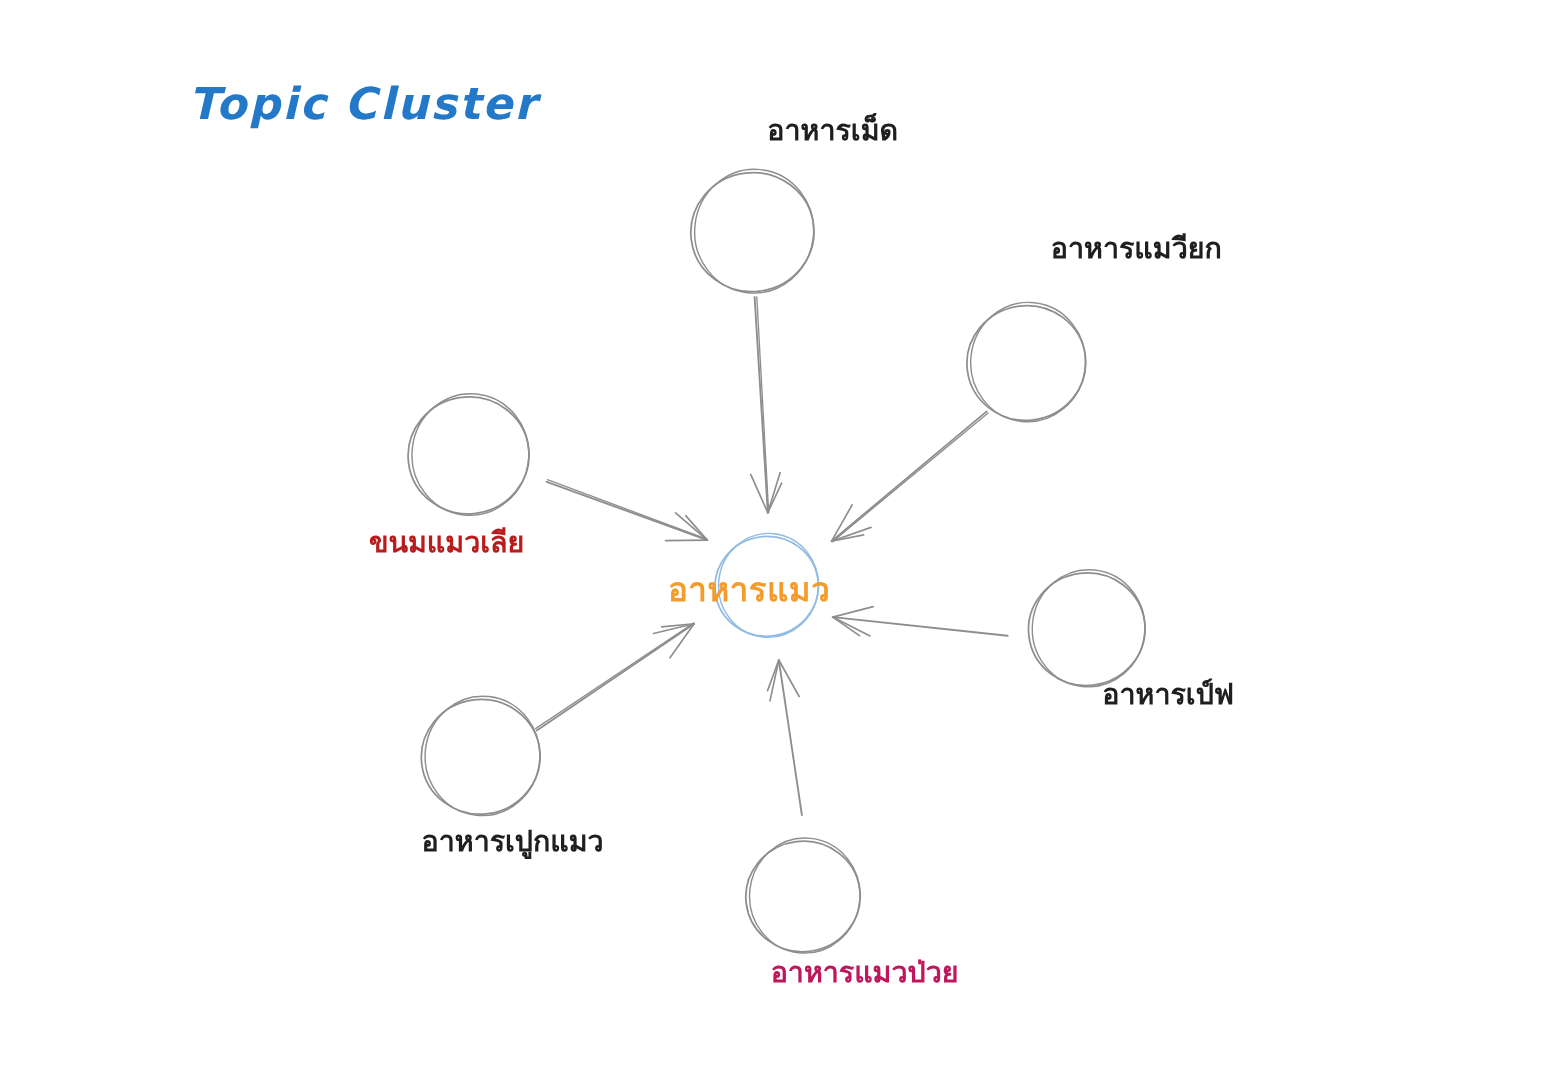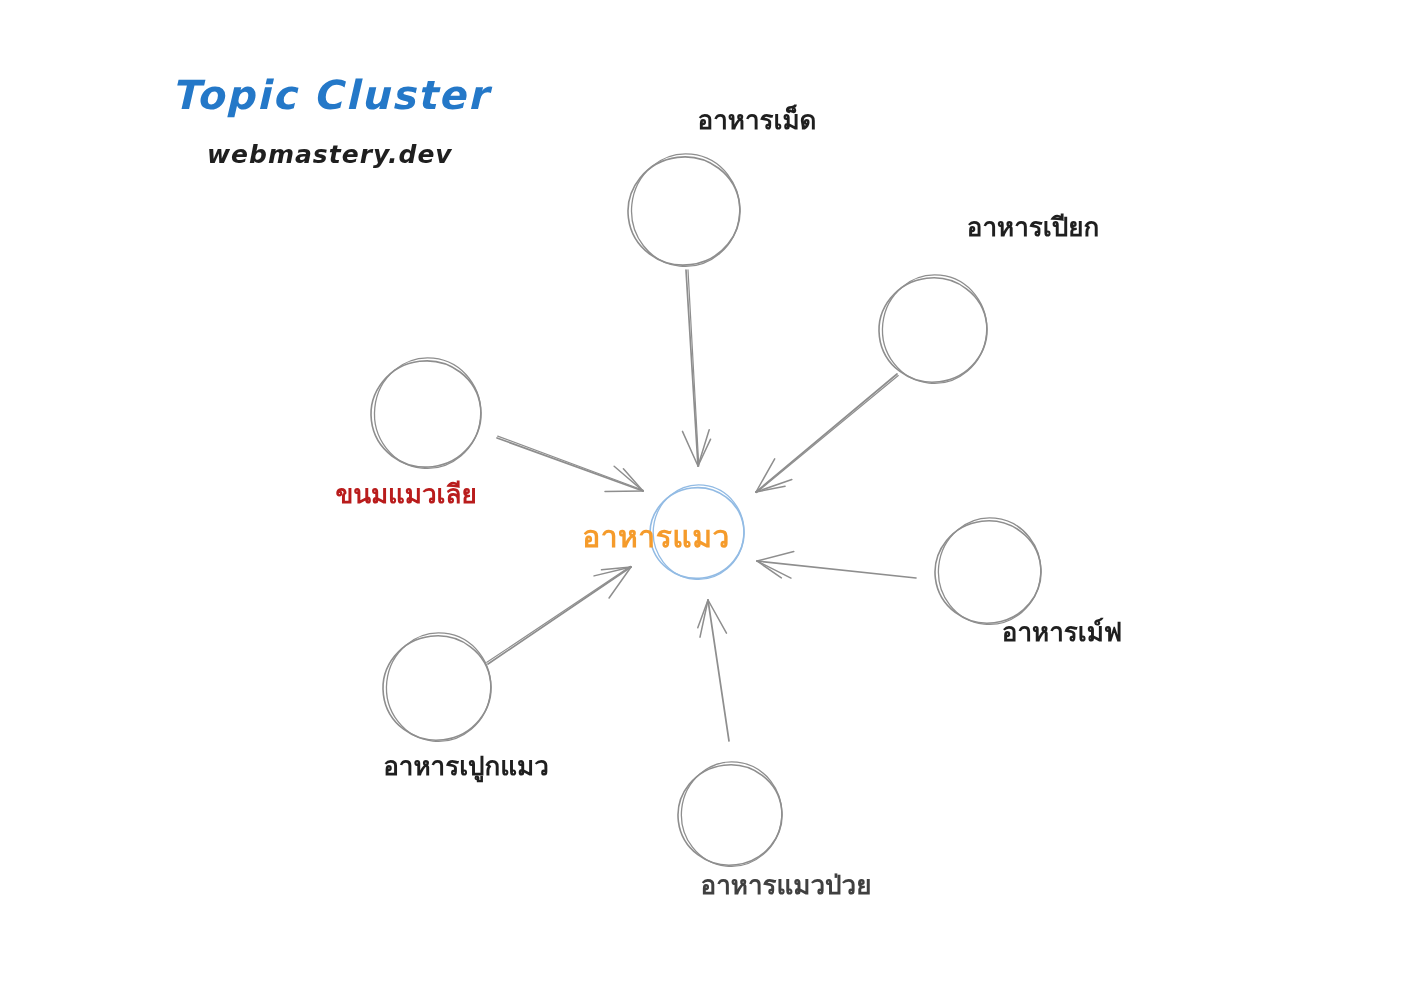--- a/index.html
+++ b/index.html
@@ -60,21 +60,20 @@
     font-weight: 800;
     white-space: nowrap;
     letter-spacing: 0.5px;
   }
 </style>
 </head>
 <body>
 
 <div class="canvas">
   <h1 class="page-title" style="color: rgb(36, 120, 200);">Topic Cluster</h1>
-  <div class="site-credit" style="color: rgb(31, 31, 31);">webmastery.dev</div>
   <svg id="diagram-svg" xmlns="http://www.w3.org/2000/svg">
       <line x1="686" y1="270" x2="698" y2="466" stroke="#8e8e8e" stroke-width="1.7" stroke-linecap="round"></line>
       <line x1="687.9962620671305" y1="269.877779873441" x2="698.7985048268522" y2="465.9511119493764" stroke="#8e8e8e" stroke-width="1.2" stroke-linecap="round"></line>
       <line x1="698" y1="466" x2="709.1880789566902" y2="429.6843437446208" stroke="#8e8e8e" stroke-width="1.5" stroke-linecap="round"></line>
       <line x1="698" y1="466" x2="682.4652747703384" y2="431.3204337968464" stroke="#8e8e8e" stroke-width="1.5" stroke-linecap="round"></line>
       <line x1="698" y1="466" x2="710.5940473365432" y2="439.1686830050236" stroke="#8e8e8e" stroke-width="1.5" stroke-linecap="round"></line>
       <line x1="897" y1="374" x2="756" y2="492" stroke="#8e8e8e" stroke-width="1.7" stroke-linecap="round"></line>
       <line x1="898.2835758364698" y1="375.5337643469682" x2="756.513430334588" y2="492.6135057387873" stroke="#8e8e8e" stroke-width="1.2" stroke-linecap="round"></line>
       <line x1="756" y1="492" x2="791.8647016105759" y2="479.4412111099694" stroke="#8e8e8e" stroke-width="1.5" stroke-linecap="round"></line>
       <line x1="756" y1="492" x2="774.6822152521479" y2="458.90959605455964" stroke="#8e8e8e" stroke-width="1.5" stroke-linecap="round"></line>
@@ -107,20 +106,20 @@
       <ellipse cx="731.5" cy="814" rx="50.18" ry="52.25999999999999" transform="rotate(6 730 815)" fill="none" stroke="#8e8e8e" stroke-width="1.3"></ellipse>
       <ellipse cx="437" cy="688" rx="54" ry="52.11" transform="rotate(-7 437 688)" fill="none" stroke="#8e8e8e" stroke-width="1.6"></ellipse>
       <ellipse cx="438.5" cy="687" rx="52.11" ry="54.269999999999996" transform="rotate(6 437 688)" fill="none" stroke="#8e8e8e" stroke-width="1.3"></ellipse>
       <ellipse cx="426" cy="414" rx="55" ry="53.074999999999996" transform="rotate(-7 426 414)" fill="none" stroke="#8e8e8e" stroke-width="1.6"></ellipse>
       <ellipse cx="427.5" cy="413" rx="53.074999999999996" ry="55.27499999999999" transform="rotate(6 426 414)" fill="none" stroke="#8e8e8e" stroke-width="1.3"></ellipse>
       <ellipse cx="697" cy="533" rx="47" ry="45.355" transform="rotate(-7 697 533)" fill="none" stroke="#92bbe4" stroke-width="1.6"></ellipse>
       <ellipse cx="698.5" cy="532" rx="45.355" ry="47.23499999999999" transform="rotate(6 697 533)" fill="none" stroke="#92bbe4" stroke-width="1.3"></ellipse>
     </svg>
   <div id="labels-layer">
       <div class="node-label" style="left: 757px; top: 120px; color: rgb(31, 31, 31);">อาหารเม็ด</div>
-      <div class="node-label" style="left: 1033px; top: 227px; color: rgb(31, 31, 31);">อาหารเปียก</div>
-      <div class="node-label" style="left: 1062px; top: 632px; color: rgb(31, 31, 31);">อาหารเม์ฟ</div>
-      <div class="node-label" style="left: 786px; top: 885px; color: #404040;">อาหารแมวป่วย</div>
+      <div class="node-label" style="left: 1033px; top: 227px; color: rgb(31, 31, 31);">อาหารแมวียก</div>
+      <div class="node-label" style="left: 1062px; top: 632px; color: rgb(31, 31, 31);">อาหารเป์ฟ</div>
+      <div class="node-label" style="left: 786px; top: 885px; color: #be185d;">อาหารแมวป่วย</div>
       <div class="node-label" style="left: 466px; top: 766px; color: rgb(31, 31, 31);">อาหารเปูกแมว</div>
       <div class="node-label" style="left: 406px; top: 494px; color: #b91c1c;">ขนมแมวเลีย</div>
     </div>
-  <div class="center-label" style="left: 656px; top: 536px; color: rgb(245, 155, 43);">อาหารแมว</div>
+  <div class="center-label" style="left: 681px; top: 536px; color: rgb(245, 155, 43);">อาหารแมว</div>
 </div>
 
 </body></html>

